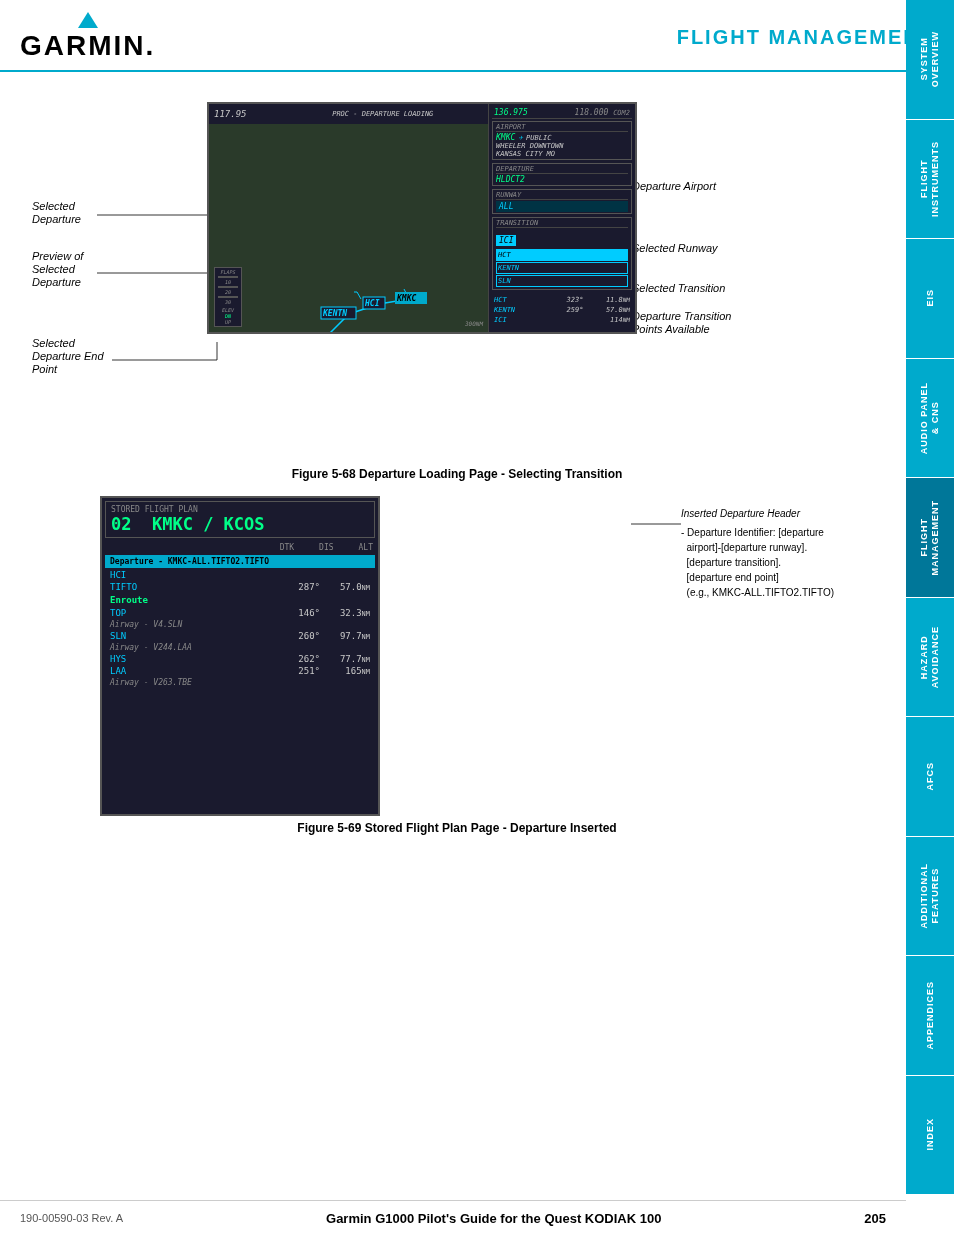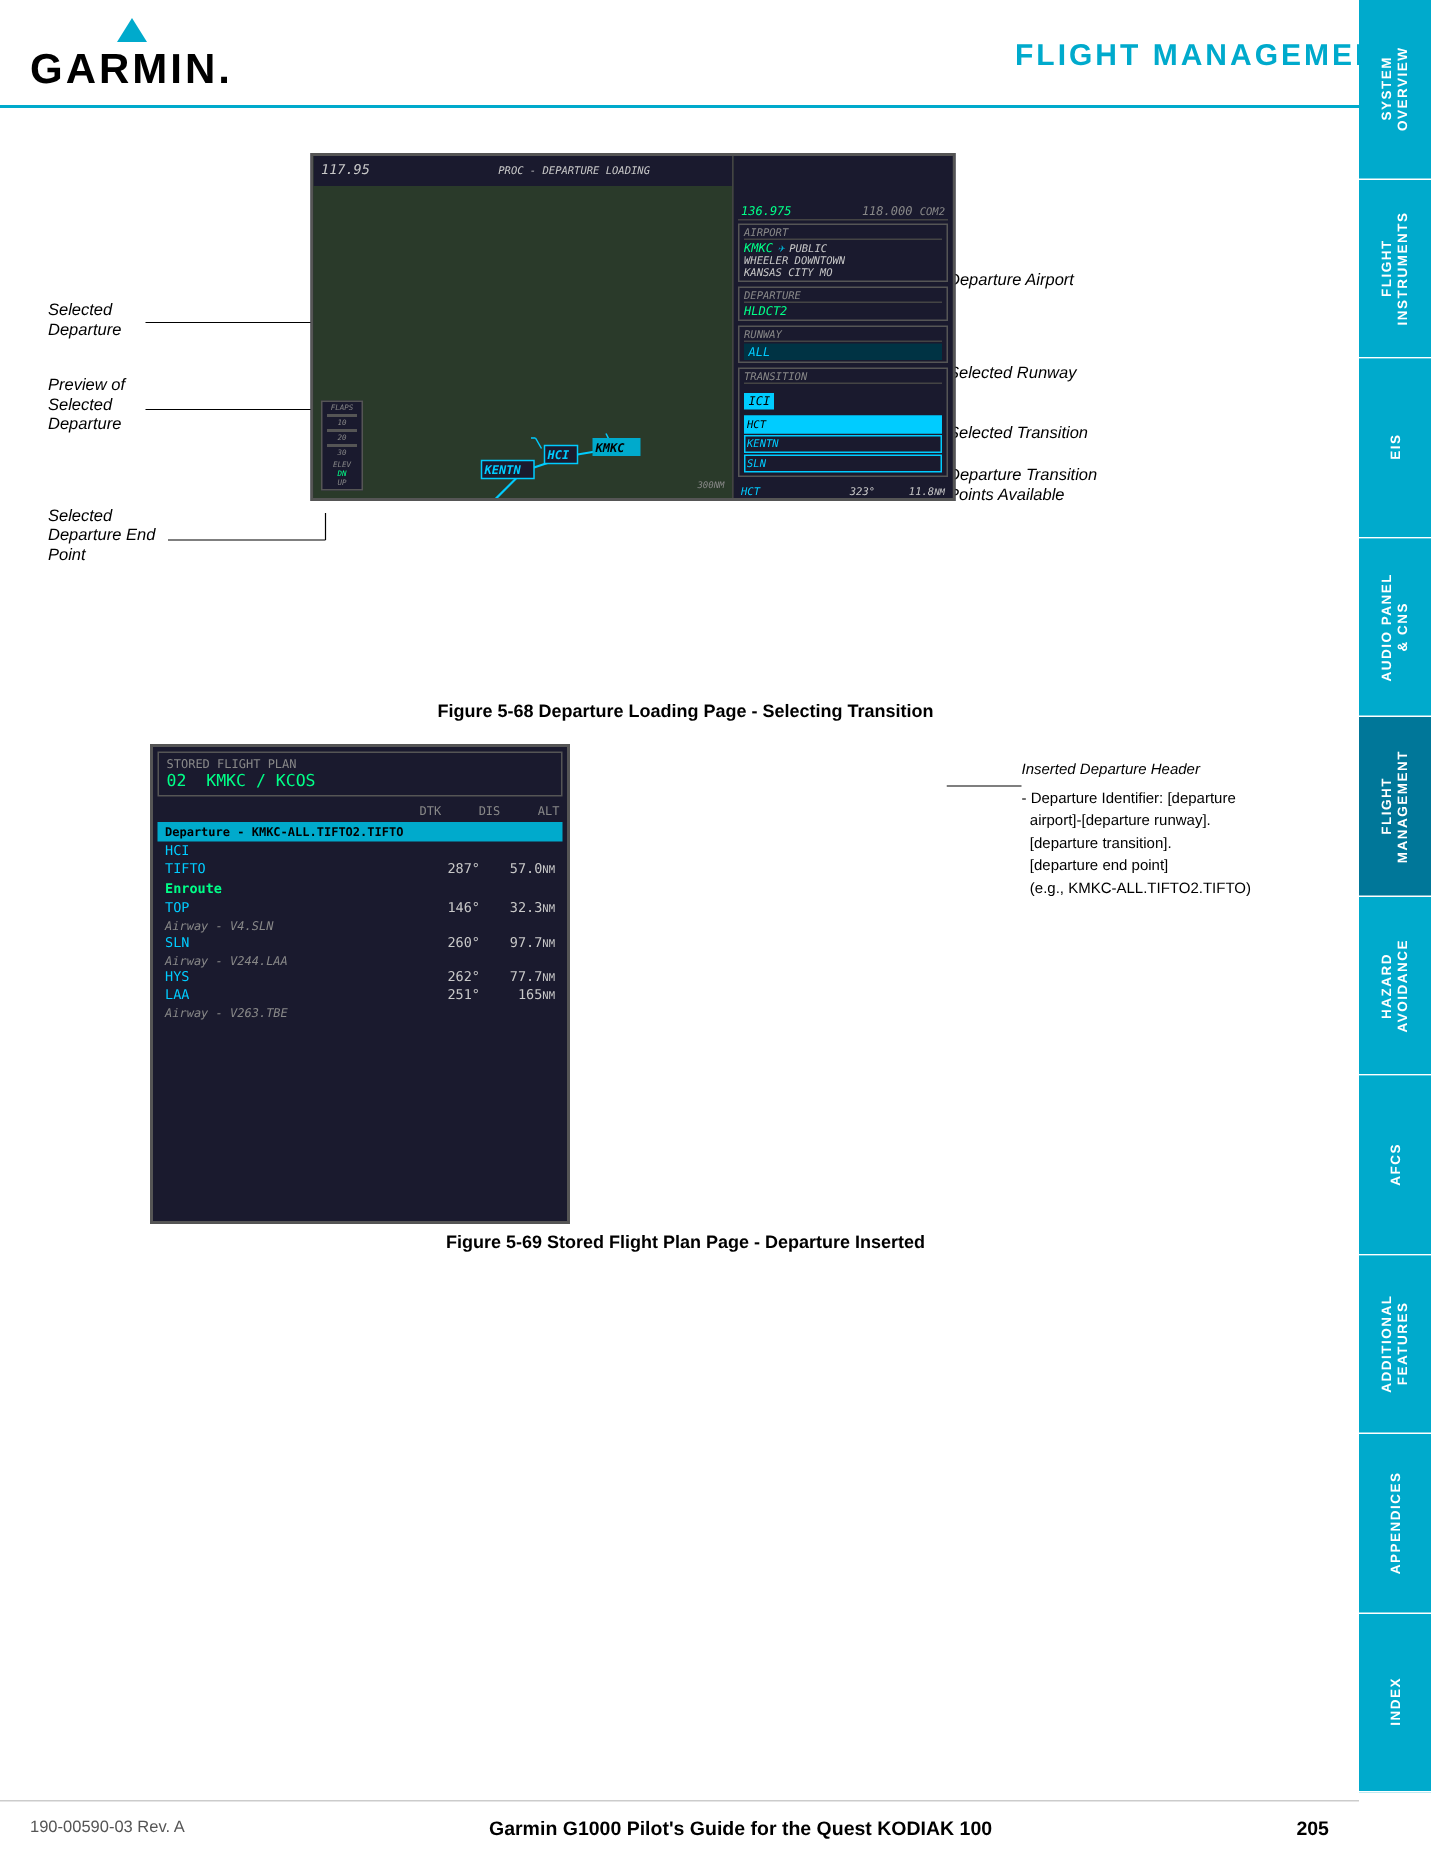--- a/index.html
+++ b/index.html
@@ -255,22 +255,22 @@
       border: 1px solid #555;
       padding: 3px 5px;
       margin: 3px;
     }
     .fp-header-title {
       color: #888;
       font-size: 8px;
     }
     .fp-route {
       color: #00ff88;
-      font-size: 11px;
-      font-weight: normal;
+      font-size: 17px;
+      font-weight: bold;
     }
 
     .fp-col-headers {
       display: flex;
       justify-content: flex-end;
       padding: 2px 5px;
       gap: 25px;
       color: #888;
       font-size: 8px;
     }
@@ -500,21 +500,21 @@
                 <div style="color:#00ff88;font-size:5px;font-family:monospace;text-align:center;">DN</div>
                 <div style="color:#888;font-size:5px;font-family:monospace;text-align:center;">UP</div>
               </div>
 
               <div style="position:absolute;bottom:5px;right:5px;color:#888;font-size:6px;font-family:monospace;">300NM</div>
             </div>
           </div>
 
           <div class="data-panel">
 
-            <div style="display:flex;justify-content:space-between;padding:1px 2px;background:#1a1a2e;border-bottom:1px solid #444;margin-bottom:2px;margin-top:28px;">
+            <div style="display:flex;justify-content:space-between;padding:1px 2px;background:#1a1a2e;border-bottom:1px solid #444;margin-bottom:2px;">
               <span style="color:#00ff88;font-size:8px;font-family:monospace;">136.975</span>
               <span style="color:#888;font-size:8px;font-family:monospace;"><span>118.000</span> <span style="font-size:7px;">COM2</span></span>
             </div>
 
             <div class="data-section">
               <div class="data-section-title">AIRPORT</div>
               <div style="display:flex;align-items:center;gap:3px;">
                 <span class="data-section-value">KMKC</span>
                 <span style="color:#00aacc;font-size:8px;font-family:monospace;">✈</span>
                 <span class="data-section-value2">PUBLIC</span>

